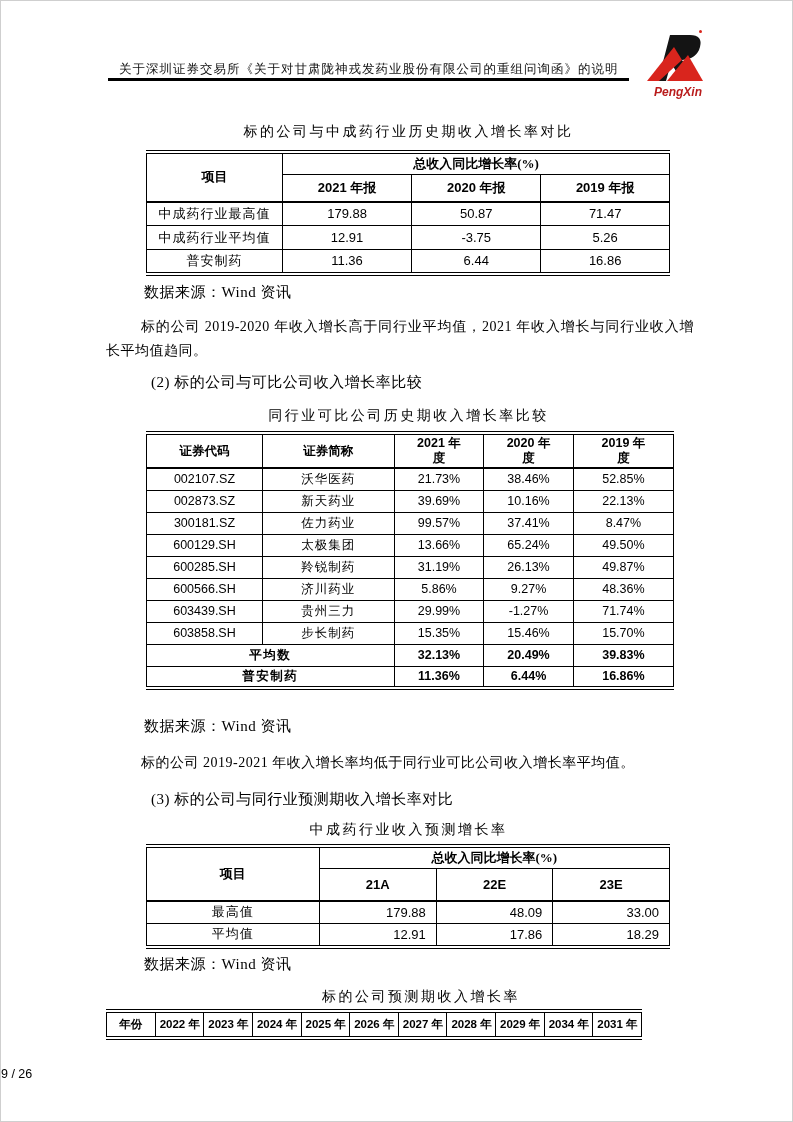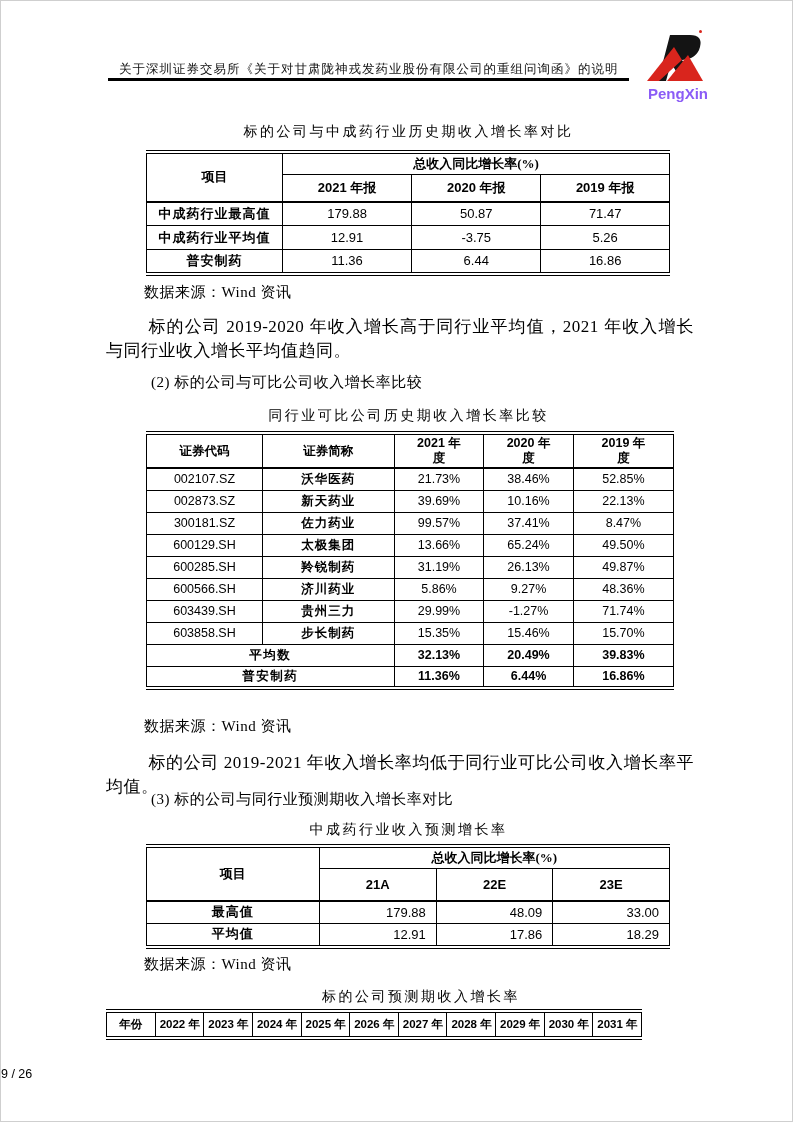--- a/index.html
+++ b/index.html
@@ -21,49 +21,49 @@
     white-space:nowrap;
   }
   .hdr-rule {
     position:absolute; left:107px; top:77px; width:521px; height:3px;
     background:#000;
   }
   .logo { position:absolute; left:640px; top:28px; width:74px; text-align:center; }
   .logo svg { display:block; margin:0 auto; }
   .logo-text {
     font-family:"Liberation Sans","DejaVu Sans",sans-serif;
-    font-weight:bold; font-size:15px; color:#8b5cf6;
+    font-weight:bold; font-style:italic; font-size:12px; color:#b91c1c;
     letter-spacing:0; margin-top:-2px; position:relative;
   }
   .logo-dot { position:absolute; top:1px; right:13px; width:3px; height:3px;
     border-radius:50%; }
   
   .tbl-title {
     position:absolute; left:145px; width:525px; text-align:center;
     font-size:14px; letter-spacing:2.5px;
   }
   .src-line { position:absolute; left:143px; font-size:15px; letter-spacing:0.5px; }
   .para {
-    position:absolute; left:105px; width:588px; font-size:17px;
+    position:absolute; left:105px; width:588px; font-size:14px;
     letter-spacing:0.5px; line-height:24px; text-align:justify;
     text-indent:2.5em;
   }
   .sub-head { position:absolute; left:150px; font-size:15px; letter-spacing:0.5px;font-family:Liberation Serif, serif; }
   
   table.t {
     position:absolute; border-collapse:collapse; table-layout:fixed;
     border-top:4px double #000; border-bottom:4px double #000;
   }
   table.t th, table.t td { border:1px solid #000; padding:1px 4px; }
   table.t th { font-weight:bold; text-align:center; }
   th.hsep { border-bottom:2px solid #000 !important; }
   .num, .pct, .yr {
     font-family:"Liberation Sans","DejaVu Sans",sans-serif;
   }
-  .lbl { text-align:center; letter-spacing:1px;font-weight:bold; }
+  .lbl { text-align:center; letter-spacing:1px; }
   
   .t1 { left:145px; top:149px; width:524px; font-size:13px; }
   .t1 .hrow th { height:21px; }
   .t1 .hrow2 th { height:27px; }
   .t1 td { height:24px; text-align:center; }
   
   .t2 { left:145px; top:430px; width:528px; font-size:12.5px; }
   .t2 th { height:35px; white-space:pre-line; line-height:15px; }
   .t2 td { height:22px; text-align:center; }
   .t2 .sum td { font-weight:bold; }
@@ -280,20 +280,20 @@
         <tr>
       <th>年份</th>
       <th class="yr">2022 年</th>
       <th class="yr">2023 年</th>
       <th class="yr">2024 年</th>
       <th class="yr">2025 年</th>
       <th class="yr">2026 年</th>
       <th class="yr">2027 年</th>
       <th class="yr">2028 年</th>
       <th class="yr">2029 年</th>
-      <th class="yr">2030 年</th>
+      <th class="yr">2034 年</th>
       <th class="yr">2031 年</th>
     </tr>
   </tbody>
     </table>
 
   <div class="pagenum">9 / 26</div>
 </div>
 
 </body></html>

